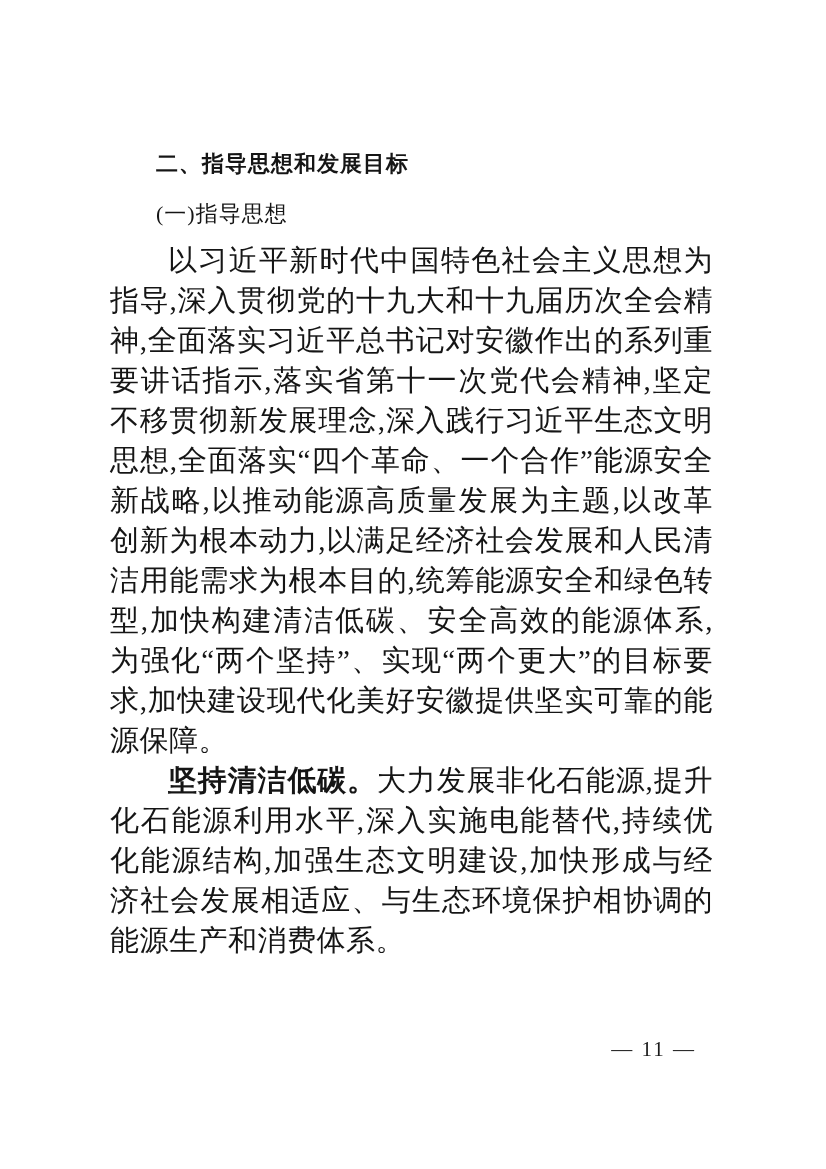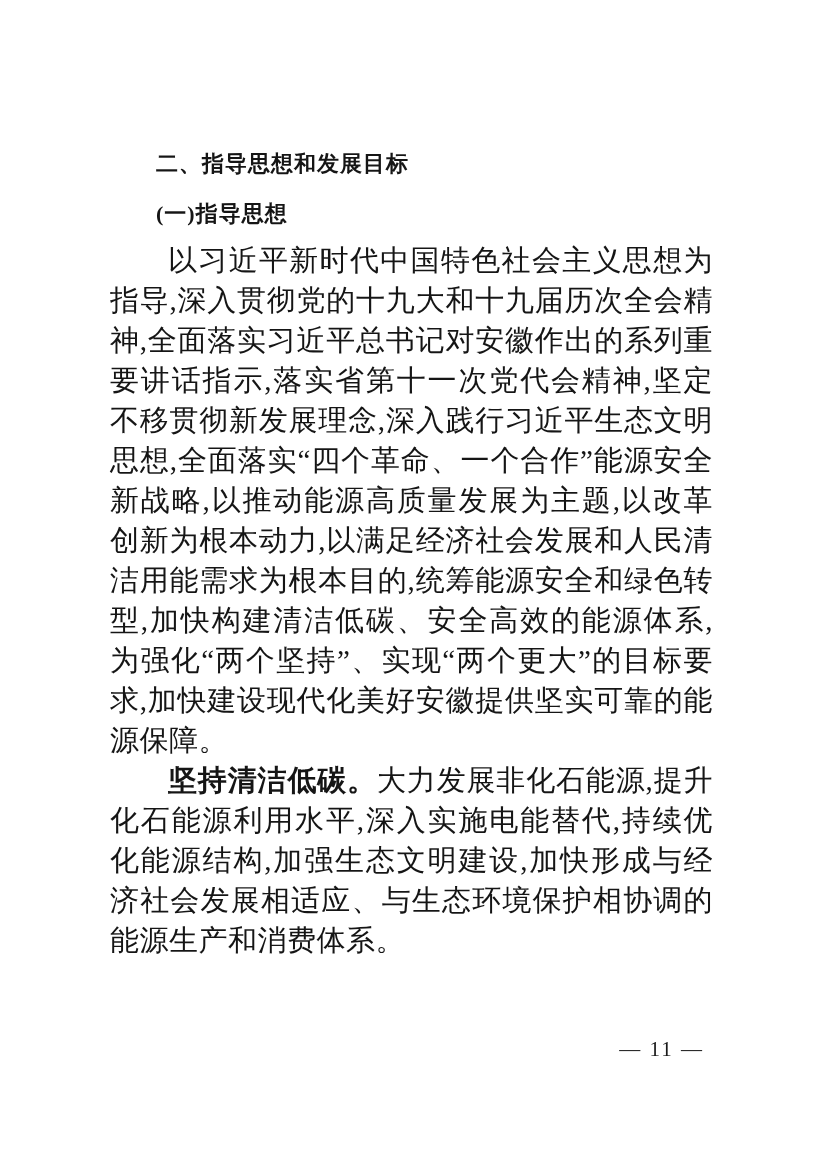--- a/index.html
+++ b/index.html
@@ -24,21 +24,21 @@
     font-family: "DejaVu Sans", "Liberation Sans", sans-serif;
     font-size: 22px;
     line-height: 32px;
     font-weight: bold;
     letter-spacing: 1px;
     margin: 0 0 18px 46px;
   }
   .sub-heading {
     font-size: 22px;
     line-height: 32px;
-    font-weight: bold;
+    font-weight: normal;
     letter-spacing: 1px;
     margin: 0 0 10px 46px;
   }
   .sub-heading.second {
     margin-top: 14px;
   }
   .body-para {
     font-size: 29px;
     line-height: 40px;
     margin: 0;
@@ -46,21 +46,21 @@
     text-align: justify;
     letter-spacing: 0.5px;
   }
   .body-para .lead {
     font-weight: bold;
     font-family: Liberation Serif, serif;
   }
   .page-number {
     position: absolute;
     top: 1036px;
-    right: 122px;
+    right: 130px;
     font-size: 21px;
     line-height: 26px;
     letter-spacing: 2px;
     color: #1a1a1a;
   }
 </style>
 </head>
 <body>
 
 <div class="page">

